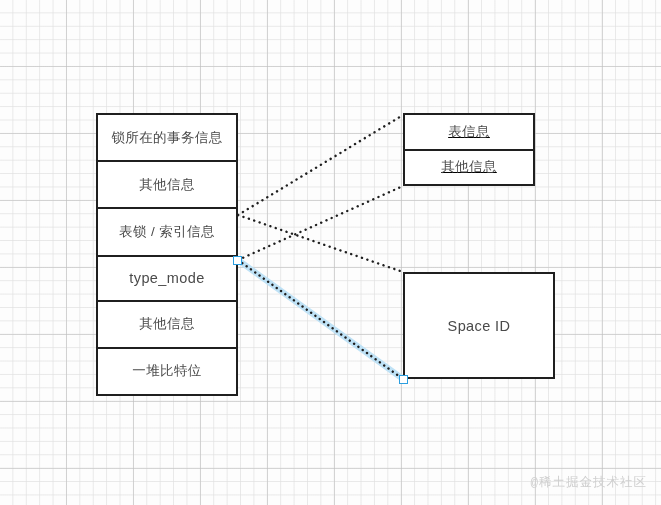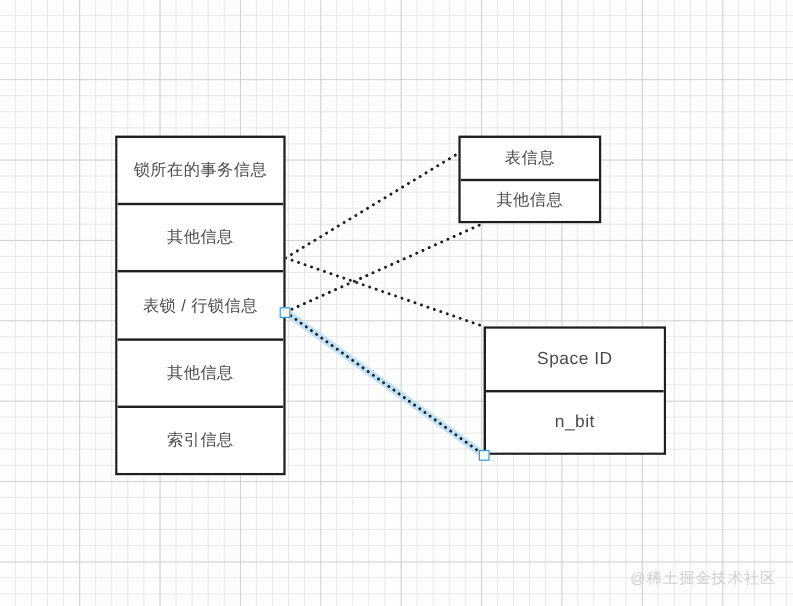--- a/index.html
+++ b/index.html
@@ -53,24 +53,25 @@
   
   #left-stack {
     left: 96px;
     top: 113px;
     width: 142px;
     height: 283px;
   }
 
   
   #right-top {
-    left: 382px;
+    left: 403px;
     top: 113px;
-    width: 119px;
+    width: 132px;
     height: 73px;
+    text-decoration: underline;
   }
 
   
   #right-bottom {
     left: 403px;
     top: 272px;
     width: 152px;
     height: 107px;
   }
 
@@ -98,51 +99,52 @@
 
   
   #watermark {
     position: absolute;
     right: 14px;
     bottom: 14px;
     color: #cfcfcf;
     font-size: 12.5px;
     letter-spacing: 1px;
     user-select: none;
+    font-family: Liberation Mono, monospace;
   }
 </style>
 </head>
 <body>
 
 <div id="canvas">
 
   <svg id="connectors" viewBox="0 0 661 505" width="661" height="505">
     <line x1="238" y1="215" x2="403" y2="115" stroke="#1f1f1f" stroke-width="2.4" stroke-dasharray="0.1 5.6" stroke-linecap="round"></line>
     <line x1="238" y1="215" x2="403" y2="272" stroke="#1f1f1f" stroke-width="2.4" stroke-dasharray="0.1 5.6" stroke-linecap="round"></line>
     <line x1="238" y1="260" x2="403" y2="186" stroke="#1f1f1f" stroke-width="2.4" stroke-dasharray="0.1 5.6" stroke-linecap="round"></line>
     <line x1="238" y1="260" x2="403" y2="379" stroke="#bfe2f6" stroke-width="6" stroke-linecap="round"></line>
     <line x1="238" y1="260" x2="403" y2="379" stroke="#1f1f1f" stroke-width="2.4" stroke-dasharray="0.1 5.2" stroke-linecap="round"></line>
   </svg>
 
   <div class="shape" id="left-stack">
     <div class="row cjk">锁所在的事务信息</div>
     <div class="row cjk">其他信息</div>
-    <div class="row cjk">表锁 / 行锁信息</div>
+    <div class="row cjk">表锁 / 索引信息</div>
+    <div class="row latin">type_mode</div>
     <div class="row cjk">其他信息</div>
-    <div class="row cjk">索引信息</div>
+    <div class="row cjk">一堆比特位</div>
   </div>
 
   <div class="shape" id="right-top">
     <div class="row cjk">表信息</div>
     <div class="row cjk">其他信息</div>
   </div>
 
   <div class="shape" id="right-bottom">
     <div class="row latin">Space ID</div>
-    <div class="row latin">n_bit</div>
   </div>
 
   <div class="handle" id="handle-source"></div>
   <div class="handle" id="handle-target"></div>
 
   <div id="watermark">@稀土掘金技术社区</div>
 
 </div>
 
 </body></html>

